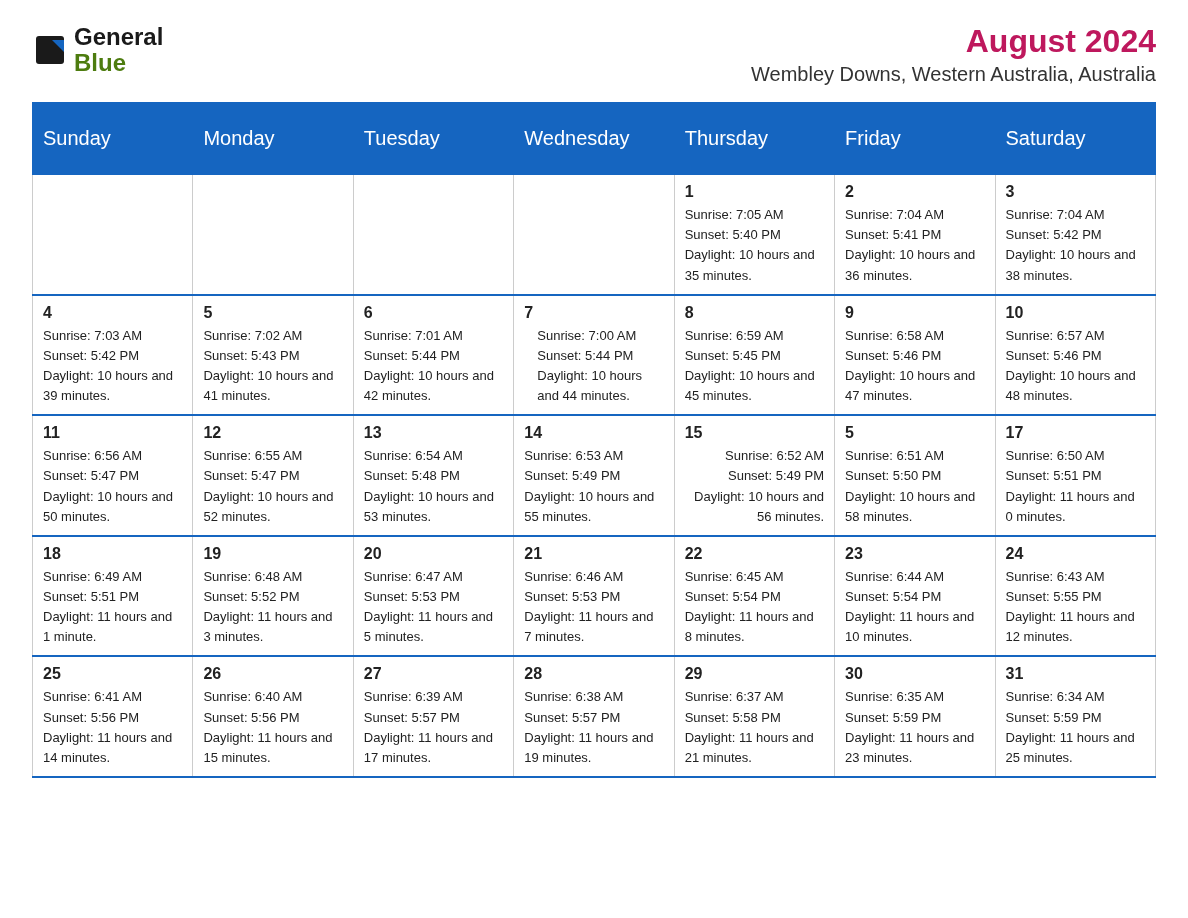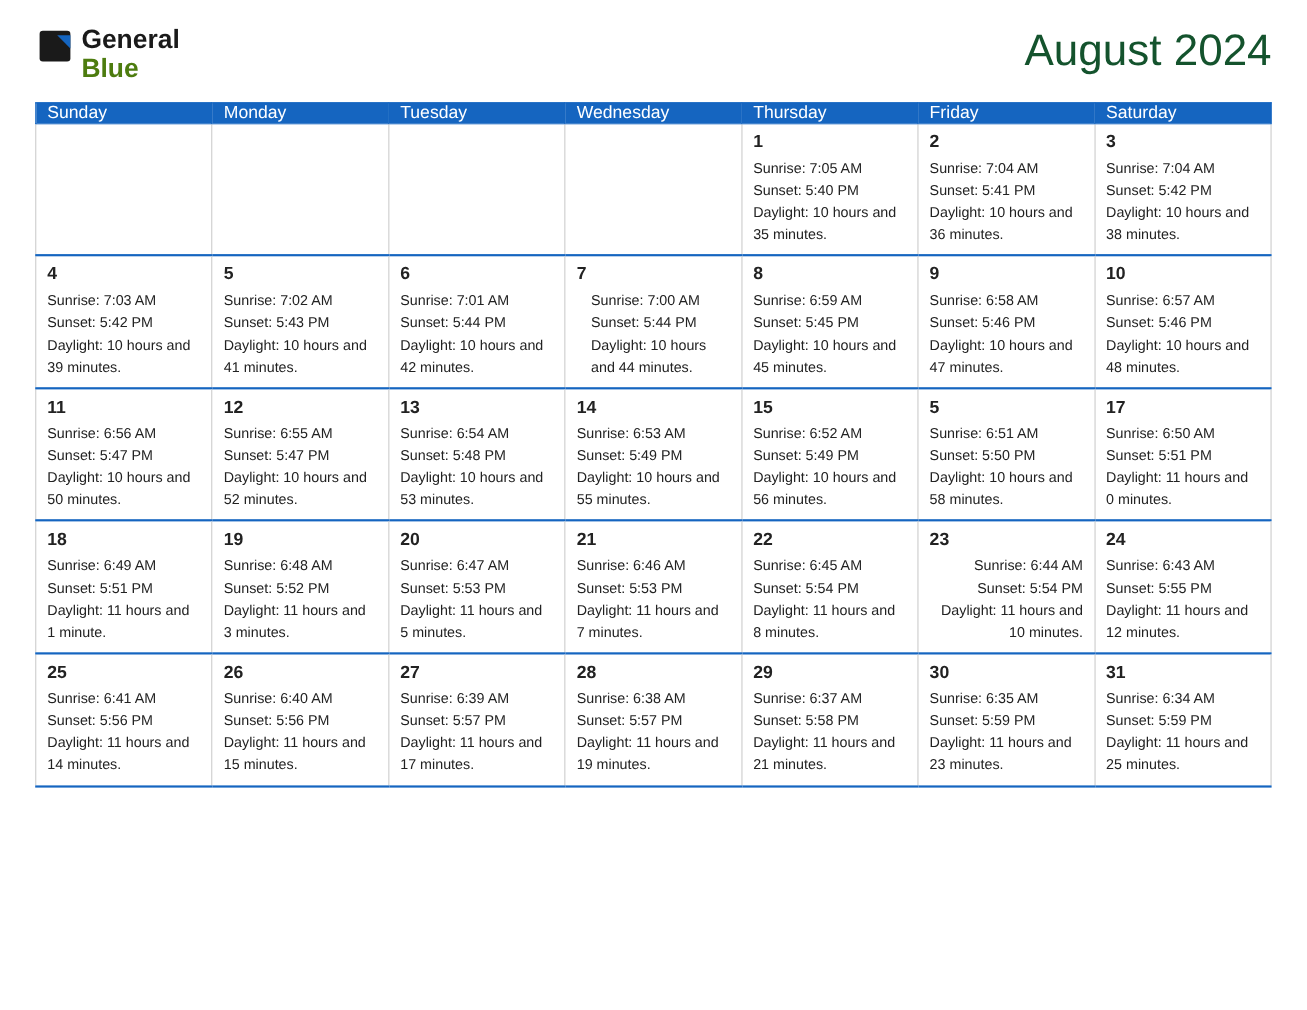--- a/index.html
+++ b/index.html
@@ -11,50 +11,51 @@
       min-height: 918px;
     }
     .header {
       display: flex;
       align-items: flex-start;
       justify-content: space-between;
       margin-bottom: 8px;
     }
     .logo {
       display: flex;
+      align-items: center;
       gap: 4px;
       font-size: 22px;
       font-weight: bold;
       color: #1a1a1a;
     }
     .title-block {
       text-align: right;
     }
     .month-year {
-      font-size: 40px;
-      font-weight: 400;
-      color: #14532d;
+      font-size: 32px;
+      font-weight: 700;
+      color: #be185d;
       line-height: 1.1;
     }
     .location {
       font-size: 20px;
       color: #333;
       margin-top: 4px;
     }
     .calendar {
       width: 100%;
       border-collapse: collapse;
       margin-top: 16px;
     }
     .calendar th {
       background: #1565c0;
       color: #fff;
       text-align: left;
-      padding: 0 10px;
-      font-size: 16px;
+      padding: 24px 10px;
+      font-size: 20px;
       font-weight: normal;
       border: 1px solid #1565c0;
     }
     .calendar td {
       vertical-align: top;
       padding: 8px 10px;
       border: 1px solid #ccc;
       width: calc(100% / 7);
       min-height: 100px;
       font-size: 13.5px;
@@ -101,20 +102,21 @@
         <polygon points="20,8 32,8 32,20" fill="#1565c0"></polygon>
       </svg>
     </div>
     <div class="logo-text">
       <span style="color:#1a1a1a;font-size:24px;font-weight:bold;line-height:1.1;">General</span>
       <span style="color:#4d7c0f;font-size:24px;font-weight:bold;line-height:1.1;">Blue</span>
     </div>
   </div>
   <div class="title-block">
     <div class="month-year">August 2024</div>
+    <div class="location">Wembley Downs, Western Australia, Australia</div>
   </div>
 </div>
 
 <table class="calendar">
   <thead>
     <tr>
     <th>Sunday</th>
         <th>Monday</th>
         <th>Tuesday</th>
         <th>Wednesday</th>
@@ -212,21 +214,21 @@
 Daylight: 10 hours and 53 minutes.</div>
         </td>
         <td>
           <span class="day-num">14</span>
           <div class="day-info" style="white-space: pre-line;">Sunrise: 6:53 AM
 Sunset: 5:49 PM
 Daylight: 10 hours and 55 minutes.</div>
         </td>
         <td>
           <span class="day-num">15</span>
-          <div class="day-info" style="white-space: pre-line;">Sunrise: 6:52 AM
+          <div class="day-info" style="white-space: pre-line; text-align: right;">Sunrise: 6:52 AM
 Sunset: 5:49 PM
 Daylight: 10 hours and 56 minutes.</div>
         </td>
         <td>
           <span class="day-num">5</span>
           <div class="day-info" style="white-space: pre-line;">Sunrise: 6:51 AM
 Sunset: 5:50 PM
 Daylight: 10 hours and 58 minutes.</div>
         </td>
         <td>
@@ -262,21 +264,21 @@
 Daylight: 11 hours and 7 minutes.</div>
         </td>
         <td>
           <span class="day-num">22</span>
           <div class="day-info" style="white-space: pre-line;">Sunrise: 6:45 AM
 Sunset: 5:54 PM
 Daylight: 11 hours and 8 minutes.</div>
         </td>
         <td>
           <span class="day-num">23</span>
-          <div class="day-info" style="white-space: pre-line; text-align: right;">Sunrise: 6:44 AM
+          <div class="day-info" style="white-space: pre-line;">Sunrise: 6:44 AM
 Sunset: 5:54 PM
 Daylight: 11 hours and 10 minutes.</div>
         </td>
         <td>
           <span class="day-num">24</span>
           <div class="day-info" style="white-space: pre-line;">Sunrise: 6:43 AM
 Sunset: 5:55 PM
 Daylight: 11 hours and 12 minutes.</div>
         </td>
       </tr>

